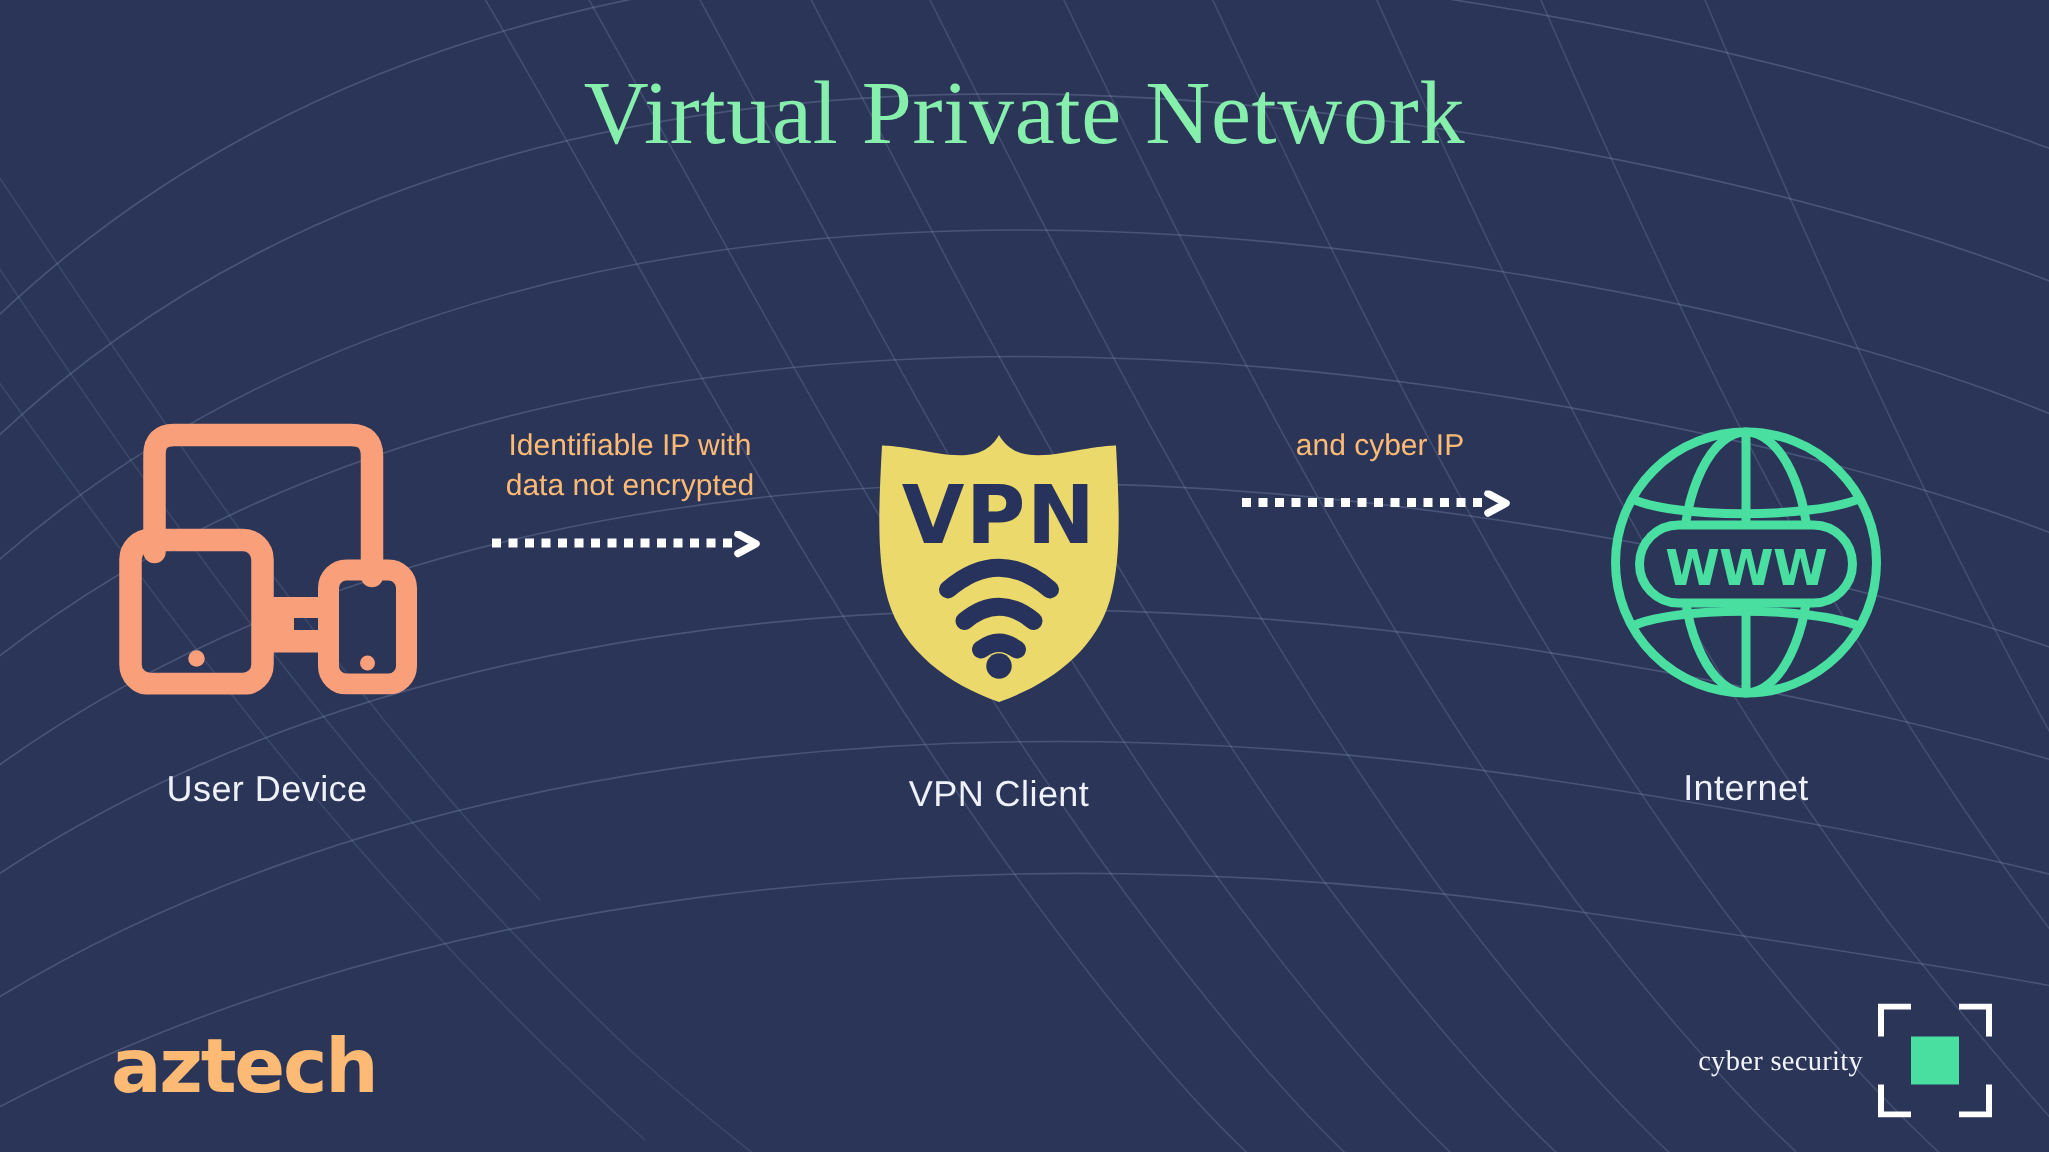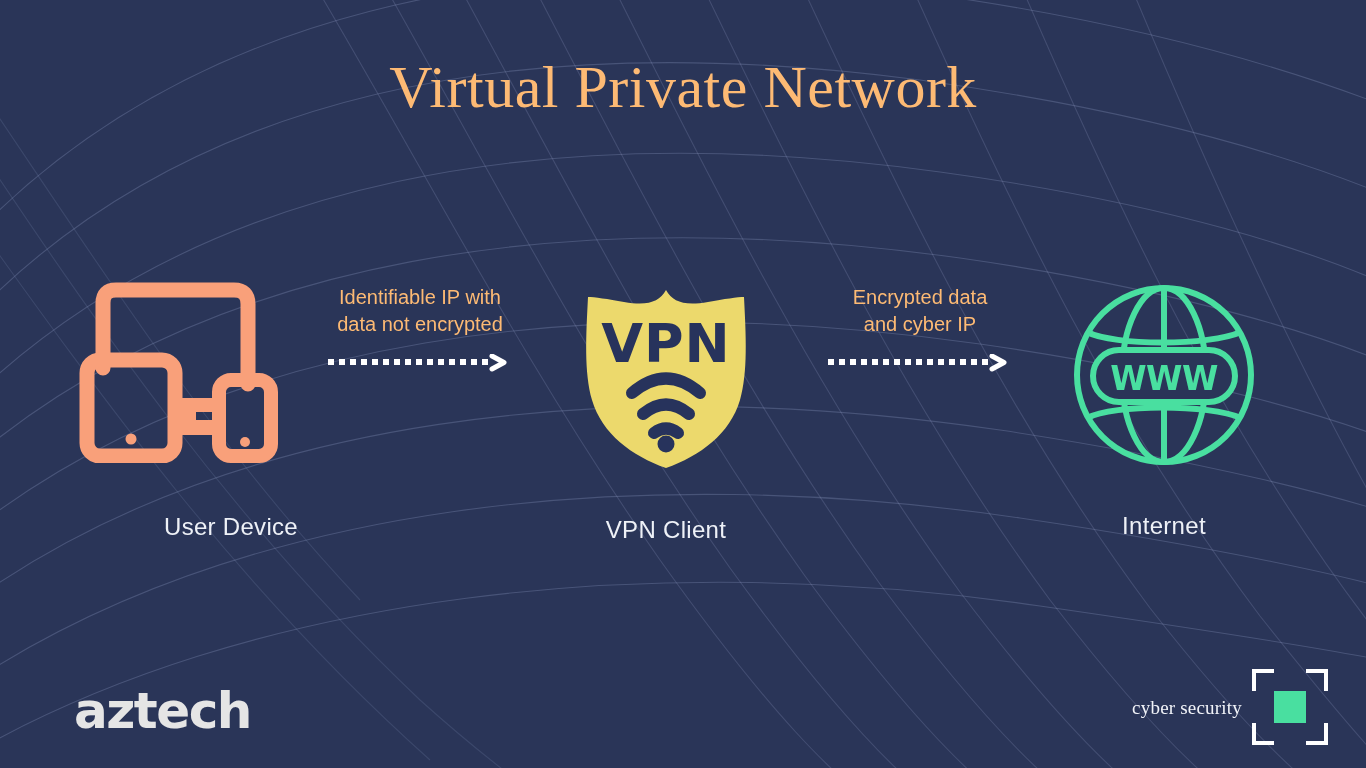--- a/index.html
+++ b/index.html
@@ -19,25 +19,25 @@
     position: absolute;
     inset: 0;
     width: 1366px;
     height: 768px;
     pointer-events: none;
   }
 
   
   .title-block {
     position: absolute;
-    top: 56px;
+    top: 44px;
     left: 0;
     width: 1366px;
     text-align: center;
-    color: #fdba74;
+    color: #86efac;
     font-family: "Liberation Serif", serif;
     font-size: 60px;
     line-height: 62px;
     letter-spacing: 0.5px;
     font-weight: 400;
   }
   .title-line { display: block; }
 
   
   .node {
@@ -47,21 +47,21 @@
   .node-label {
     color: #eef1f7;
     font-size: 24px;
     font-weight: 300;
     letter-spacing: 0.3px;
     white-space: nowrap;
   }
   .node-icon { display: block; margin: 0 auto; }
 
   #node-device { left: 58px; top: 278px; width: 240px; }
-  #node-device .node-label { margin-top: 50px; text-align: right; }
+  #node-device .node-label { margin-top: 50px; }
 
   #node-vpn { left: 546px; top: 276px; width: 240px; }
   #node-vpn .node-label { margin-top: 44px; text-align: center; }
 
   #node-internet { left: 1044px; top: 280px; width: 240px; }
   #node-internet .node-label { margin-top: 42px; }
 
   
   .connector {
     position: absolute;
@@ -80,21 +80,21 @@
     margin: 16px auto 0;
   }
   #connector-1 { left: 295px; top: 284px; }
   #connector-2 { left: 795px; top: 284px; }
 
   
   #brand-logo {
     position: absolute;
     left: 74px;
     top: 686px;
-    color: #e5e5e5;
+    color: #fdba74;
     font-size: 50px;
     font-weight: 700;
     letter-spacing: -1.5px;
     line-height: 50px;
     font-family: "DejaVu Sans", sans-serif;
   }
   #footer-tag {
     position: absolute;
     right: 124px;
     top: 697px;
@@ -206,21 +206,20 @@
         <path d="M56,117 Q90,88 124,117"></path>
         <path d="M67,138 Q90,119 113,138"></path>
         <path d="M78,157 Q90,148 102,157"></path>
       </g>
       <circle cx="90" cy="168" r="8.5" fill="#27335c"></circle>
     </svg>
     <div class="node-label">VPN Client</div>
   </div>
 
   <div class="connector" id="connector-2">
-    <div class="connector-text">Encrypted data</div>
     <div class="connector-text">and cyber IP</div>
     <svg class="connector-arrow" width="184" height="18" viewBox="0 0 184 18" aria-hidden="true">
       <g fill="#ffffff">
         <rect x="0" y="5" width="6" height="6"></rect>
         <rect x="11" y="5" width="6" height="6"></rect>
         <rect x="22" y="5" width="6" height="6"></rect>
         <rect x="33" y="5" width="6" height="6"></rect>
         <rect x="44" y="5" width="6" height="6"></rect>
         <rect x="55" y="5" width="6" height="6"></rect>
         <rect x="66" y="5" width="6" height="6"></rect>

